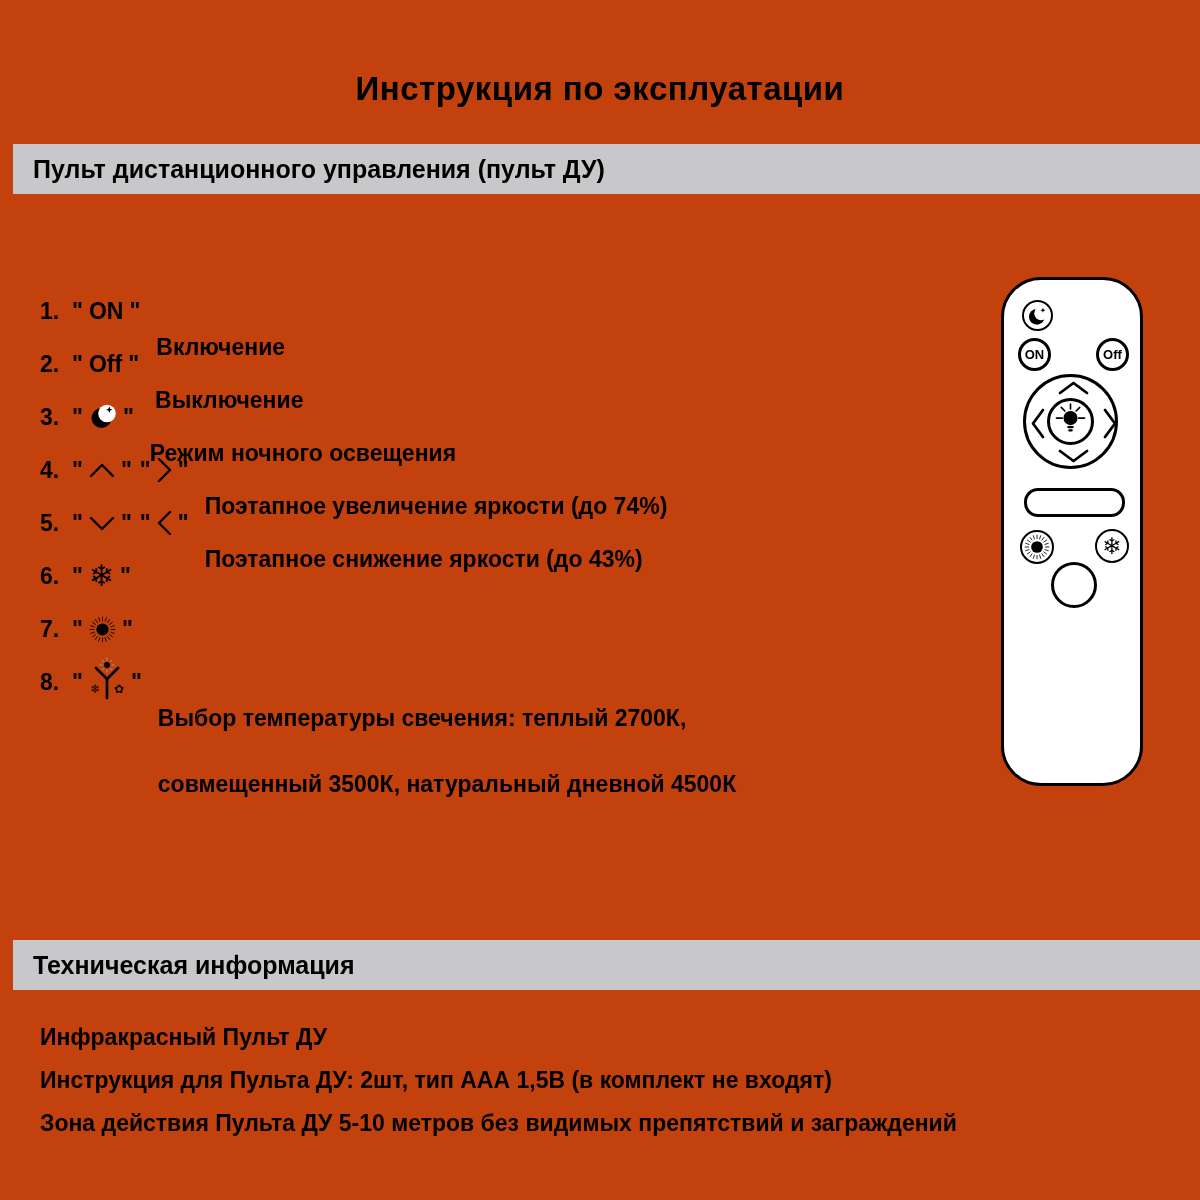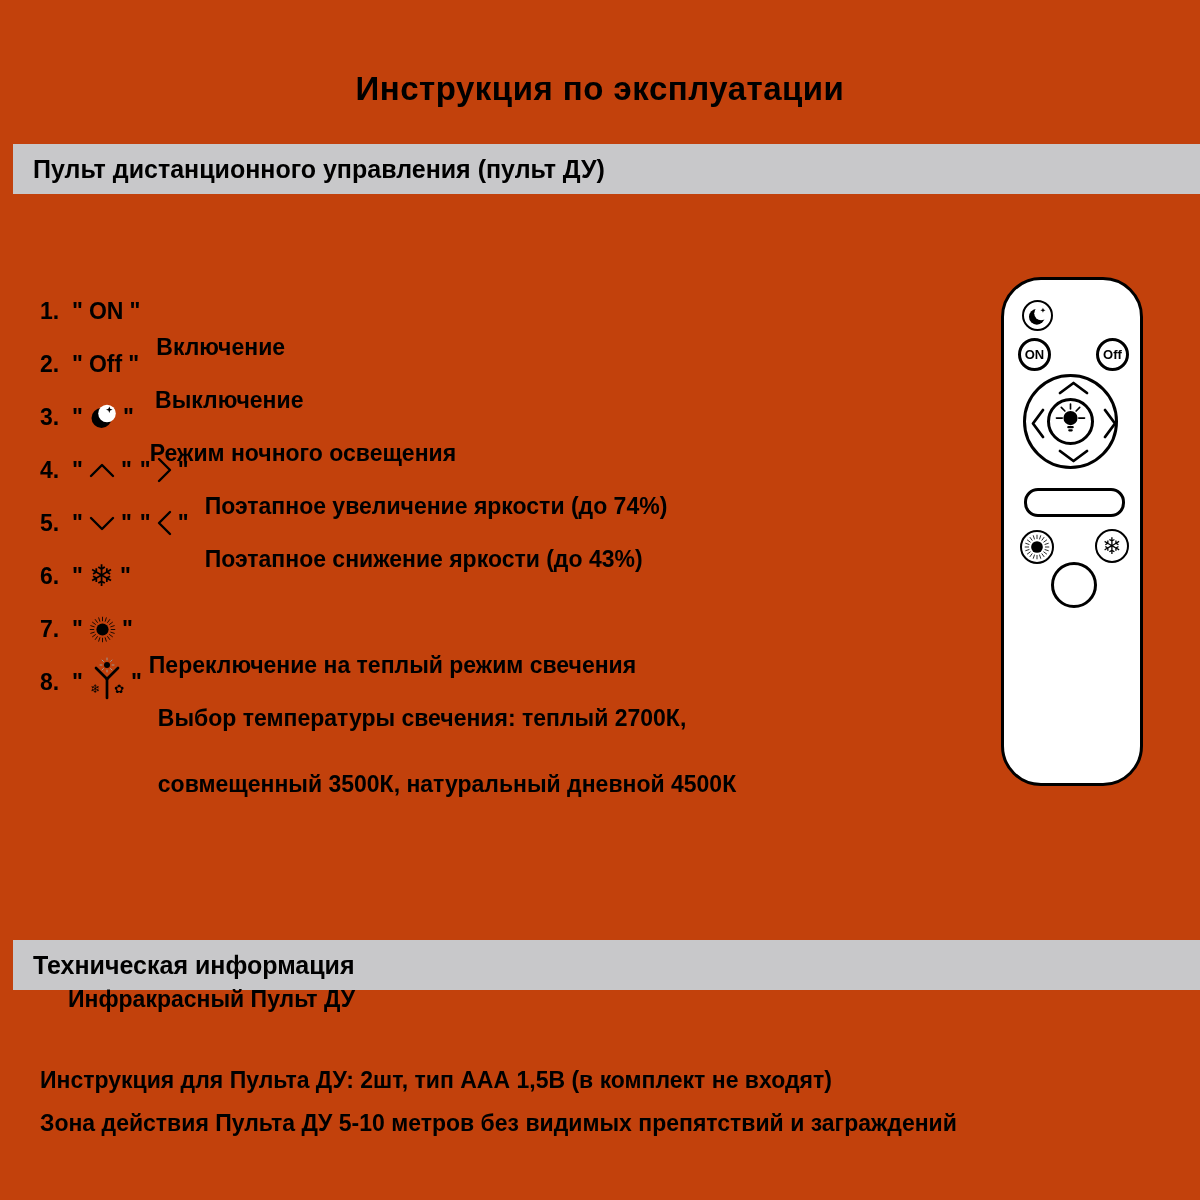--- a/index.html
+++ b/index.html
@@ -191,23 +191,20 @@
               <line x1="8.945046830284731" y1="7.0424538483754535" x2="6.241234669739353" y2="3.320975674250695" stroke="#000" stroke-width="0.9"></line>
               <line x1="11.34245384837545" y1="5.820913959861681" x2="9.920975674250691" y2="1.4460539849039744" stroke="#000" stroke-width="0.9"></line>
               <line x1="13.999999999999998" y1="5.4" x2="13.999999999999998" y2="0.8000000000000007" stroke="#000" stroke-width="0.9"></line>
               <line x1="16.657546151624548" y1="5.820913959861679" x2="18.0790243257493" y2="1.4460539849039726" stroke="#000" stroke-width="0.9"></line>
               <line x1="19.05495316971527" y1="7.042453848375451" x2="21.758765330260644" y2="3.3209756742506933" stroke="#000" stroke-width="0.9"></line>
               <line x1="20.95754615162455" y1="8.94504683028473" x2="24.679024325749303" y2="6.241234669739352" stroke="#000" stroke-width="0.9"></line>
               <line x1="22.17908604013832" y1="11.34245384837545" x2="26.553946015096024" y2="9.920975674250691" stroke="#000" stroke-width="0.9"></line>
             </svg>
           </span>
           <span class="q">"</span>
-        </span>
-        <span class="lbl">
-          <div>Переключение на теплый режим свечения</div>
         </span>
       </div>
       <div class="item" style="top: 371px;">
         <span class="num">8.</span>
         <span class="igroup">
           <span class="q">"</span>
           <span class="icon-wrap">
             <svg width="36" height="46" viewBox="0 0 36 46" style="overflow:visible">
               <g stroke="#000" stroke-width="2.7" stroke-linecap="round">
                 <line x1="18" y1="20" x2="7" y2="9"></line>
@@ -314,18 +311,18 @@
       <span>❄</span>
     </div>
     <div class="rc-abs rc-circle"></div>
   </div>
 
   <div class="bar bar-2">
     <span>Техническая информация</span>
   </div>
 
   <div id="tech">
-      <div class="tech-line" style="top: 987px; margin-left: 28px;">Инфракрасный Пульт ДУ</div>
+      <div class="tech-line" style="top: 1025px;">Инфракрасный Пульт ДУ</div>
       <div class="tech-line" style="top: 1068px;">Инструкция для Пульта ДУ: 2шт, тип ААА 1,5В (в комплект не входят)</div>
       <div class="tech-line" style="top: 1111px;">Зона действия Пульта ДУ 5-10 метров без видимых препятствий и заграждений</div>
     </div>
 
 </div>
 
 </body></html>

